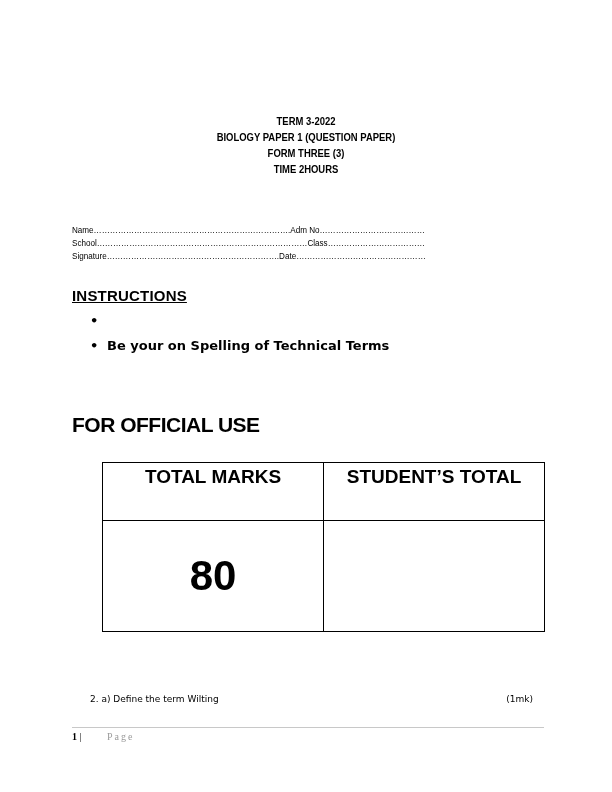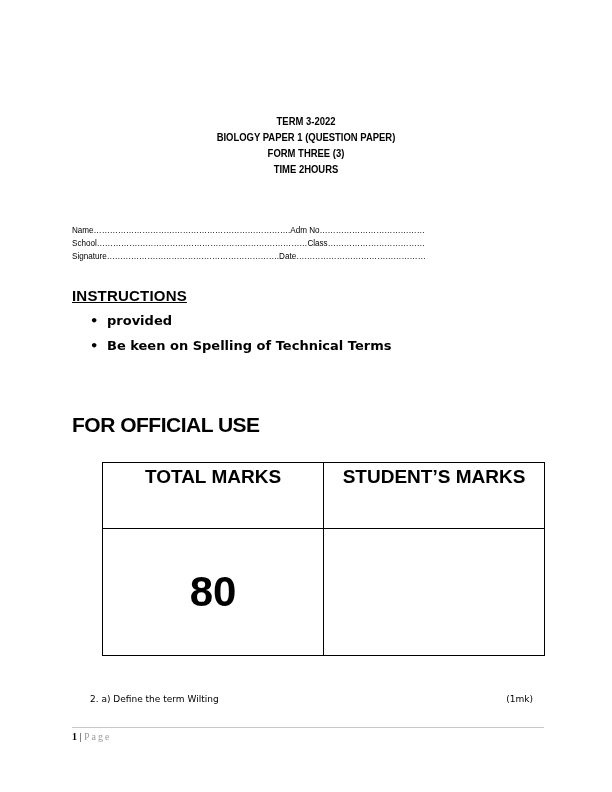--- a/index.html
+++ b/index.html
@@ -14,28 +14,28 @@
       font-weight: bold; font-size: 15px; text-decoration: underline; letter-spacing: 0.2px; }
     .bullets { left: 90px; top: 309px; width: 450px; font-family: "DejaVu Sans", sans-serif;
       font-weight: bold; font-size: 13px; line-height: 23px; }
     .bullet-row { display: flex; }
     .bullet-dot { width: 17px; flex: none; }
     .justify { text-align: justify; text-align-last: justify; }
     .official { left: 72px; top: 413px; font-family: "Liberation Sans", sans-serif;
       font-weight: bold; font-size: 21px; letter-spacing: -0.5px; }
     table.marks { position: absolute; left: 102px; top: 462px; width: 443px; border-collapse: collapse;
       font-family: "Liberation Sans", sans-serif; }
-    table.marks td { border: 1px solid #000; text-align: center; vertical-align: top; padding: 16px; }
+    table.marks td { border: 1px solid #000; text-align: center; vertical-align: top; padding: 8px; }
     table.marks .hdr td { height: 46px; font-weight: bold; font-size: 19px; padding-top: 3px; }
     table.marks .val td { height: 94px; vertical-align: middle; font-weight: bold; font-size: 42px; border-radius: 21px; }
     .question { left: 90px; top: 694px; width: 443px; font-family: "DejaVu Sans", sans-serif;
       font-size: 9px; display: flex; justify-content: space-between; }
     .rule { left: 72px; top: 727px; width: 472px; height: 1px; background: #c8c8c8; }
     .footer { left: 72px; top: 731px; font-family: "Liberation Serif", serif; font-size: 10px; }
-    .footer .pg { color: #9a9a9a; letter-spacing: 2px; }
+    .footer .pg { color: #9a9a9a; letter-spacing: 2px; margin-left: 23px; }
   </style>
 </head>
 <body>
 
 <div class="abs header">
   <div>TERM 3-2022</div>
   <div>BIOLOGY PAPER 1 (QUESTION PAPER)</div>
   <div>FORM THREE (3)</div>
   <div>TIME 2HOURS</div>
 </div>
@@ -51,36 +51,35 @@
     <span>Signature……………………………………………………….</span><span>Date…………………………………………</span>
   </div>
 </div>
 
 <div class="abs instr-title">INSTRUCTIONS</div>
 
 <div class="abs bullets">
   <div class="bullet-row">
     <span class="bullet-dot">•</span>
     <div style="flex:1">
-      <div>provided</div>
     </div>
   </div>
   <div class="bullet-row" style="margin-top:2px">
     <span class="bullet-dot">•</span>
-    <div>Be keen on Spelling of Technical Terms</div>
+    <div>Be your on Spelling of Technical Terms</div>
   </div>
 </div>
 
 <div class="abs official">FOR  OFFICIAL USE</div>
 
 <table class="marks">
   <tbody>
       <tr class="hdr">
     <td style="width:50%">TOTAL  MARKS</td>
-    <td>STUDENT’S  MARKS</td>
+    <td>STUDENT’S  TOTAL</td>
   </tr>
   <tr class="val">
     <td>80</td>
     <td></td>
   </tr>
 </tbody>
   </table>
 
 <div class="abs question">
   <span>2.   a) Define the term Wilting</span>

